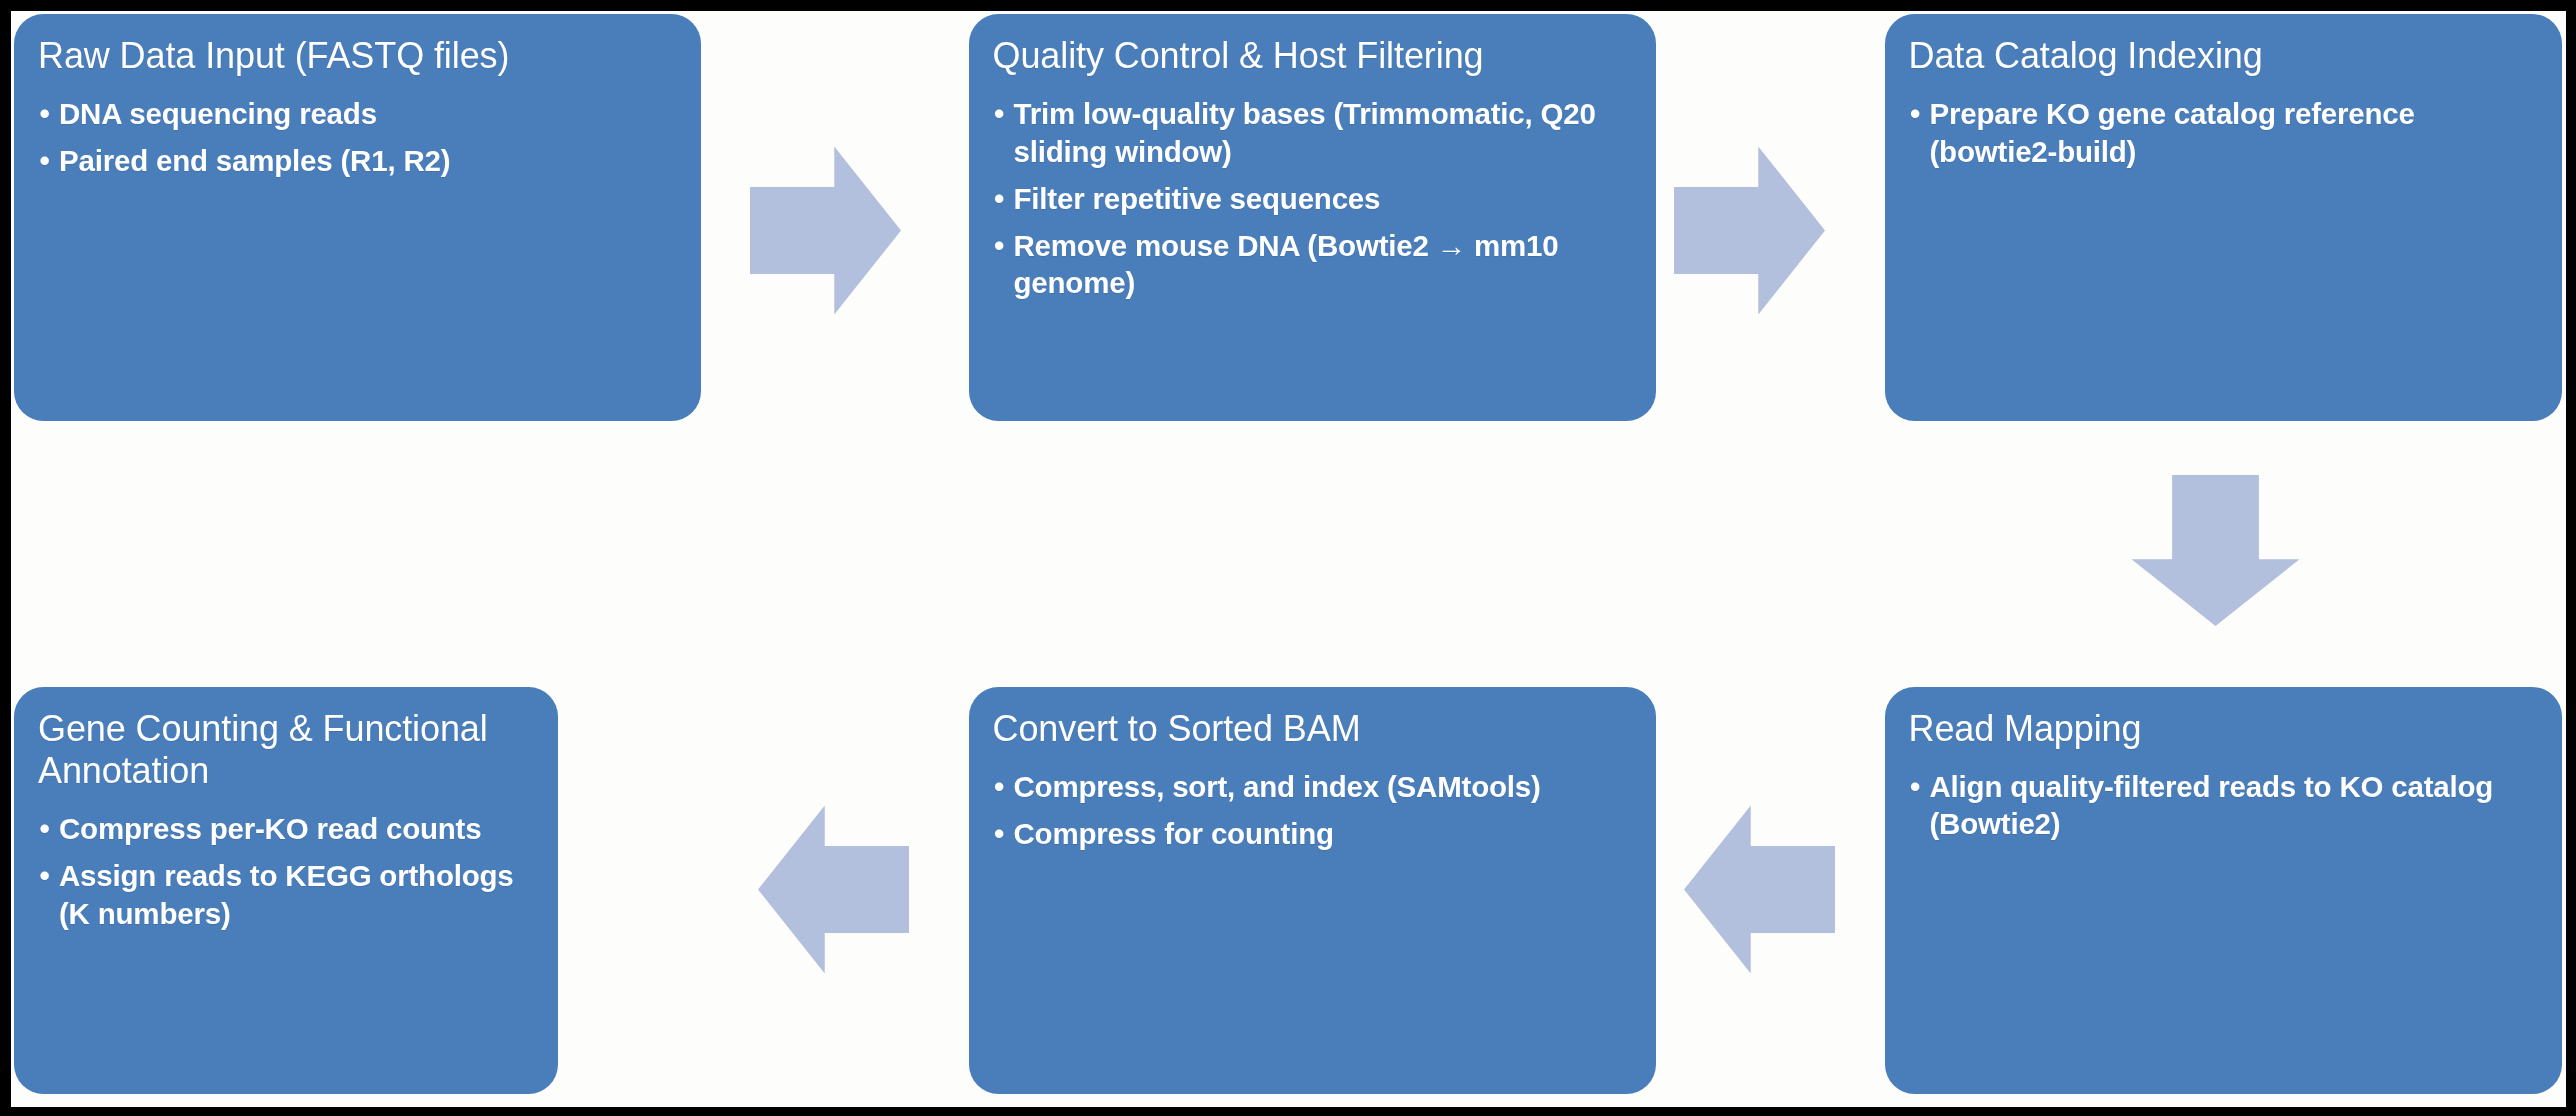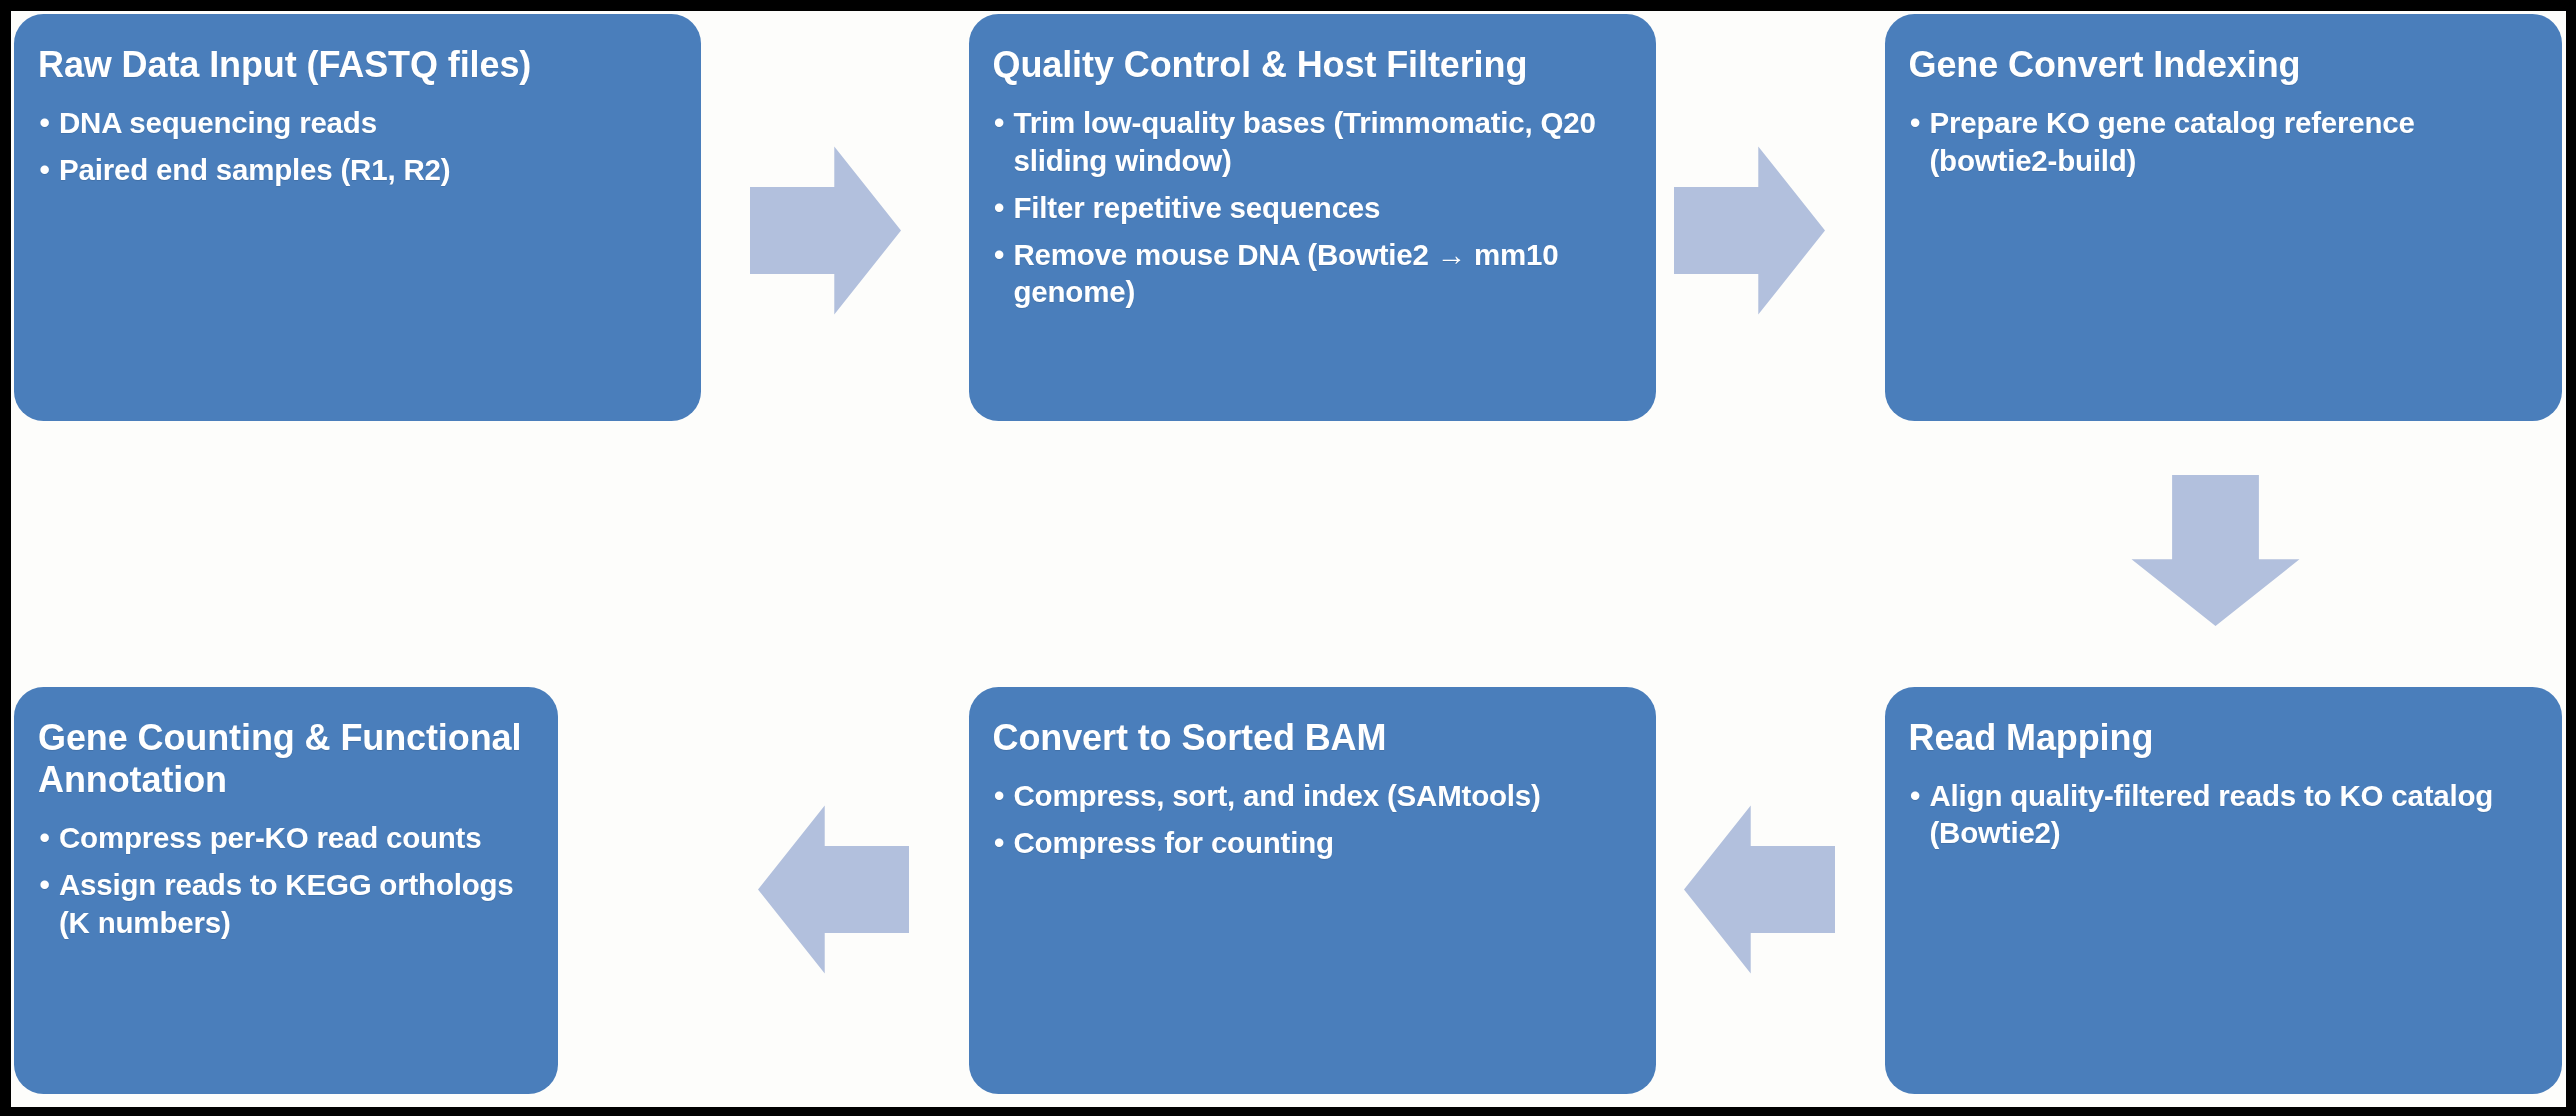--- a/index.html
+++ b/index.html
@@ -35,24 +35,24 @@
     position: absolute;
     background: #4a7ebb;
     border-radius: 29.5px;
     box-sizing: border-box;
     padding: 18px 24px 18px 24px;
     color: #ffffff;
     overflow: hidden;
   }
   .node-title {
     font-size: 36px;
-    font-weight: bold;
+    font-weight: normal;
     line-height: 1.18;
     letter-spacing: -0.1px;
-    margin: 12px 0 18px 0;
+    margin: 3px 0 18px 0;
     text-shadow: 0 0.7px 0.7px rgba(0,0,0,0.10);
   }
   .node-list {
     list-style: none;
     margin: 0;
     padding: 0;
   }
   .node-list li {
     position: relative;
     font-size: 29.5px;
@@ -107,21 +107,21 @@
       </ul>
     </div>
 
     <div class="arrow" style="left:1663px; top:132px; width:151px; height:175px;">
       <svg viewBox="0 0 215 250" preserveAspectRatio="none">
         <polygon class="arrow-fill" points="0,63 120,63 120,5 215,125 120,245 120,187 0,187"></polygon>
       </svg>
     </div>
 
     <div class="node" style="left:1874px; top:3.5px; width:677px; height:407px;">
-      <div class="node-title">Gene Convert Indexing</div>
+      <div class="node-title">Data Catalog Indexing</div>
       <ul class="node-list">
         <li><span class="bullet">•</span><span>Prepare KO gene catalog reference (bowtie2-build)</span></li>
       </ul>
     </div>
 
     <div class="arrow" style="left:2117px; top:464px; width:175px; height:151px;">
       <svg viewBox="0 0 250 215" preserveAspectRatio="none">
         <polygon class="arrow-fill" points="63,0 187,0 187,120 245,120 125,215 5,120 63,120"></polygon>
       </svg>
     </div>

